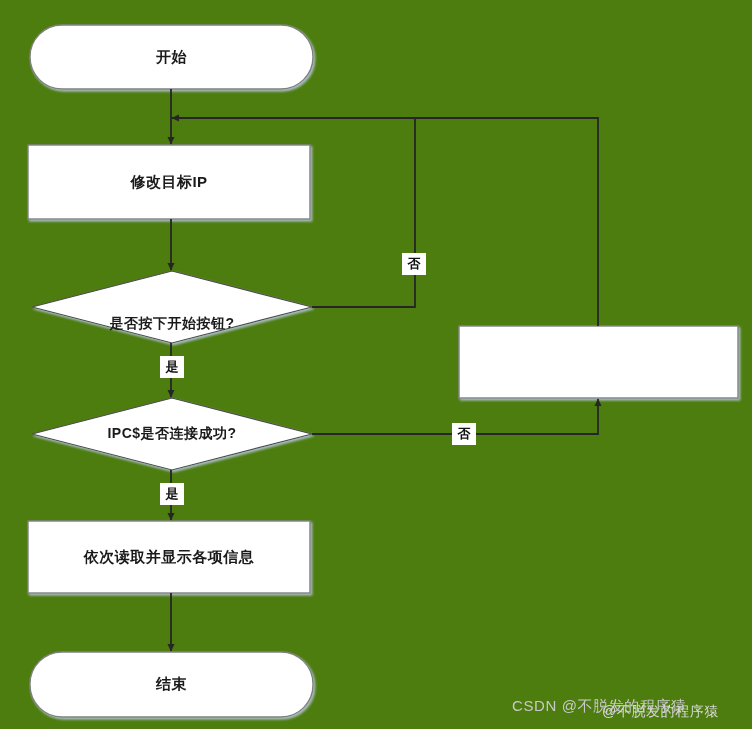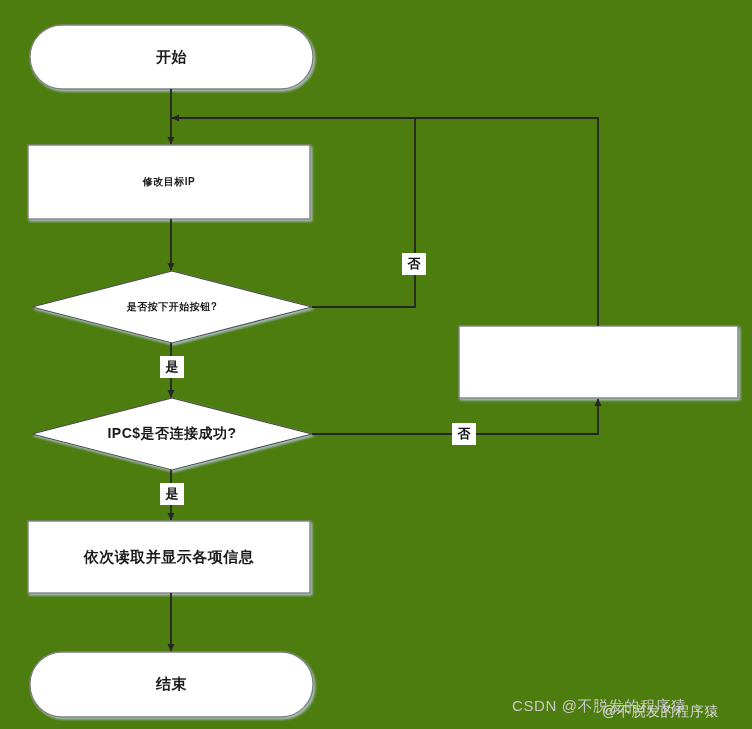--- a/index.html
+++ b/index.html
@@ -131,23 +131,23 @@
       <line x1="171" y1="470" x2="171" y2="520" stroke="#262626" stroke-width="1.8" marker-end="url(#arrow)"></line>
     </g>
 
     <g>
       <line x1="171" y1="593" x2="171" y2="651" stroke="#262626" stroke-width="1.8" marker-end="url(#arrow)"></line>
     </g>
   </svg>
 
   <div class="node-label" style="left:30px; top:25px; width:283px; height:64px; font-size:15px;">开始</div>
 
-  <div class="node-label" style="left:28px; top:145px; width:282px; height:74px; font-size:10px;">修改目标IP</div>
+  <div class="node-label" style="left:28px; top:145px; width:282px; height:74px; font-size:15px;">修改目标IP</div>
 
-  <div class="node-label" style="left:32px; top:271px; width:280px; height:72px; font-size:10px;">是否按下开始按钮?</div>
+  <div class="node-label" style="left:32px; top:288px; width:280px; height:72px; font-size:14px;">是否按下开始按钮?</div>
 
   <div class="node-label" style="left:28px; top:521px; width:282px; height:72px; font-size:15px;">依次读取并显示各项信息</div>
 
   <div class="node-label" style="left:32px; top:398px; width:280px; height:72px; font-size:14px;">IPC$是否连接成功?</div>
 
   <div class="node-label" style="left:30px; top:652px; width:283px; height:65px; font-size:15px;text-align:right;">结束</div>
 
 
   <div class="edge-label" style="left:402px; top:253px; width:24px; height:22px;">否</div>
 

